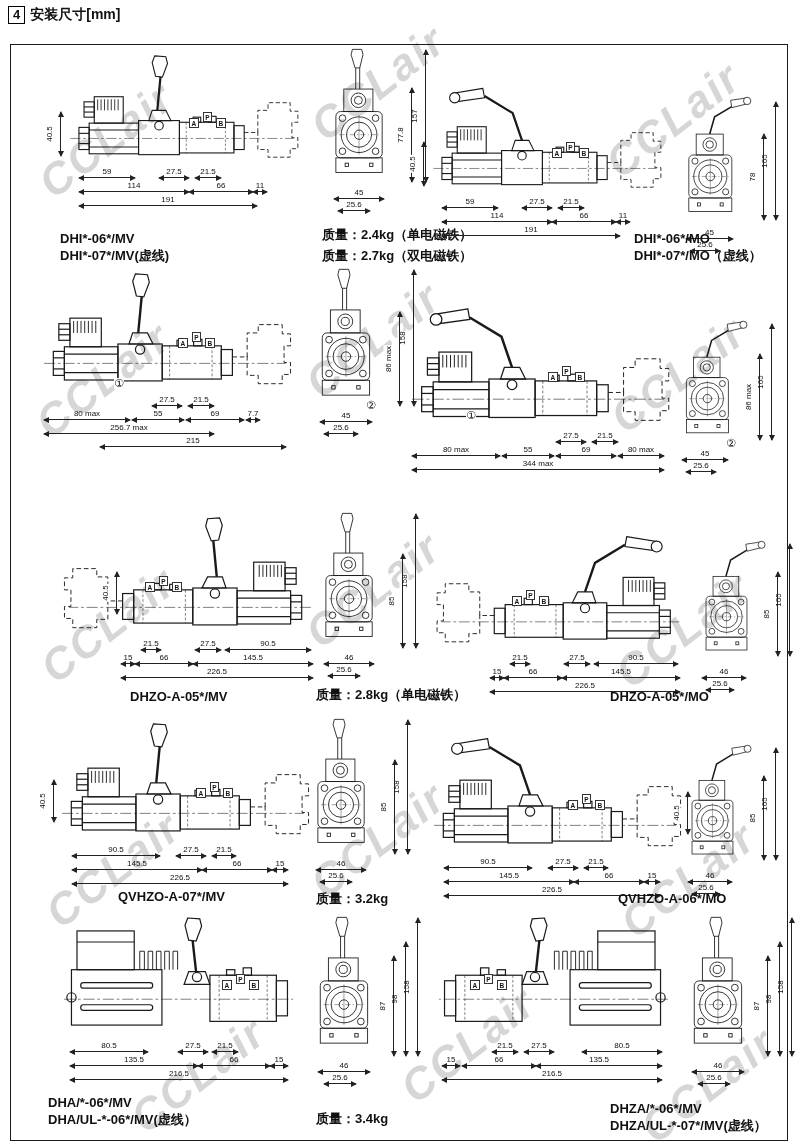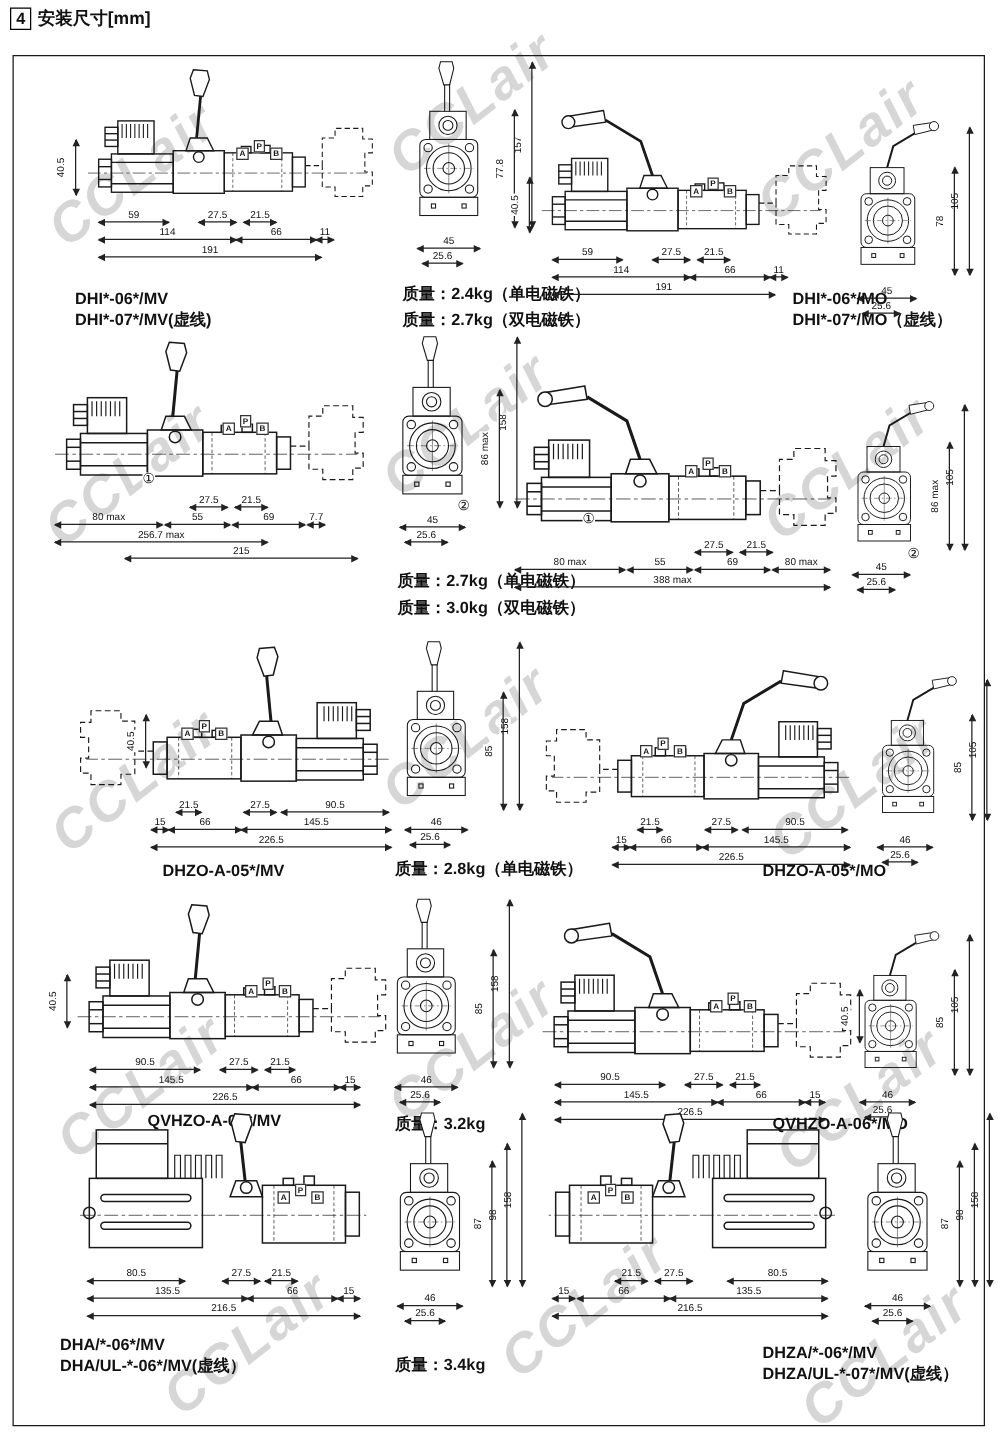--- a/index.html
+++ b/index.html
@@ -353,24 +353,20 @@
       </div>
     <div class="dimh" style="left:14px;top:144px;width:52px">
         <i></i>
         <b>45</b>
       </div>
     <div class="dimh" style="left:18px;top:156px;width:34px">
         <i></i>
         <b>25.6</b>
       </div>
   </div>
-  <div class="weight" style="left:308px;top:190px">
-    <div>质量：2.7kg（单电磁铁）</div>
-    <div>质量：3.0kg（双电磁铁）</div>
-  </div>
   <div class="slot" style="left:398px;top:40px;width:260px;height:170px">
     <svg class="art" viewBox="0 0 270 130" width="260" height="125">
         <use href="#g-side-mo"></use>
       </svg>
     <div class="ports" style="left:140px;top:68px">
         <i>A</i>
         <i>P</i>
         <i>B</i>
       </div>
     <span class="mark" style="left:58px;top:106px">①</span>
@@ -393,21 +389,21 @@
     <div class="dimh" style="left:148px;top:142px;width:60px">
         <i></i>
         <b>69</b>
       </div>
     <div class="dimh" style="left:210px;top:142px;width:46px">
         <i></i>
         <b>80 max</b>
       </div>
     <div class="dimh" style="left:4px;top:156px;width:252px">
         <i></i>
-        <b>388 max</b>
+        <b>344 max</b>
       </div>
   </div>
   <div class="slot" style="left:662px;top:56px;width:115px;height:160px">
     <svg class="art" viewBox="0 0 130 210" width="78" height="126">
         <use href="#g-end-mo"></use>
       </svg>
     <span class="mark" style="left:54px;top:118px">②</span>
     <div class="dimv" style="left:90px;top:4px;height:116px">
         <i></i>
         <b>105</b>
@@ -696,21 +692,21 @@
       </div>
   </div>
   <div class="models" style="left:108px;top:170px">
     <div>QVHZO-A-07*/MV</div>
   </div>
   <div class="models" style="left:608px;top:172px">
     <div>QVHZO-A-06*/MO</div>
   </div>
 </div>
 
-<div class="row" style="left:10px;top:889px;width:686px;height:221px">
+<div class="row" style="left:10px;top:916px;width:686px;height:221px">
   <div class="slot" style="left:50px;top:2px;width:250px;height:168px">
     <svg class="art" viewBox="0 0 270 130" width="250" height="120">
         <use href="#g-side-dha"></use>
       </svg>
     <div class="ports" style="left:162px;top:62px">
         <i>A</i>
         <i>P</i>
         <i>B</i>
       </div>
     <div class="dimh" style="left:10px;top:124px;width:78px">

